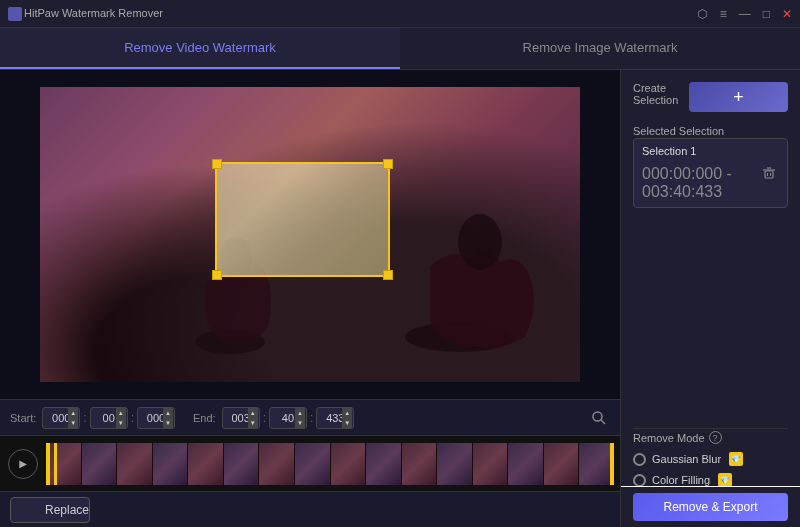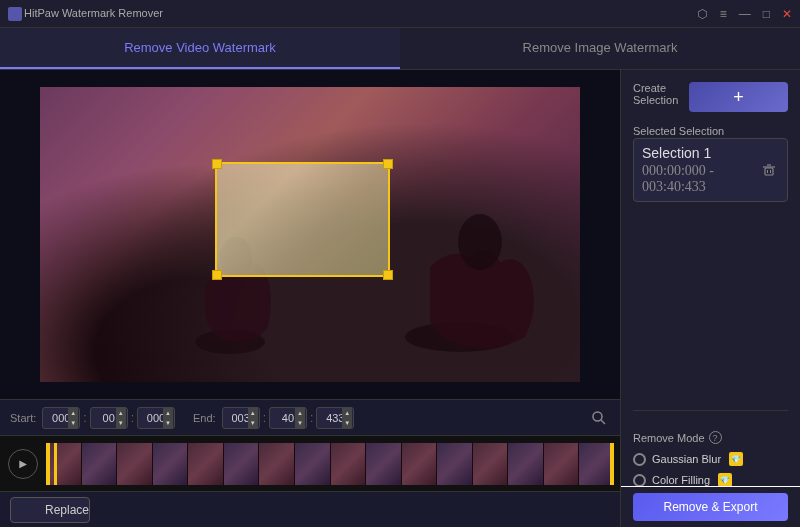--- a/index.html
+++ b/index.html
@@ -354,45 +354,44 @@
       border: 1px solid #444;
       border-radius: 4px;
       padding: 6px 8px;
       display: flex;
       align-items: center;
       justify-content: space-between;
       cursor: pointer;
     }
     .selection-item-info { flex: 1; }
     .selection-item-name {
-      font-size: 14px;
+      font-size: 11px;
       color: #ddd;
-      margin-bottom: 2px;
+      margin-bottom: 8px;
     }
     .selection-item-time {
-      font-size: 14px;
+      font-size: 16px;
       color: #888;
-      font-family: Liberation Serif, serif;
     }
     .delete-btn {
       width: 20px;
       height: 20px;
       background: transparent;
       border: none;
       cursor: pointer;
       color: #888;
       font-size: 14px;
       display: flex;
       align-items: center;
       justify-content: center;
     }
 
     .remove-mode-section {
       border-top: 1px solid #333;
-      padding-top: 20px;
+      padding-top: 2px;
     }
 
     .mode-label {
       font-size: 11px;
       color: #aaa;
       display: flex;
       align-items: center;
       gap: 4px;
       margin-bottom: 8px;
     }

